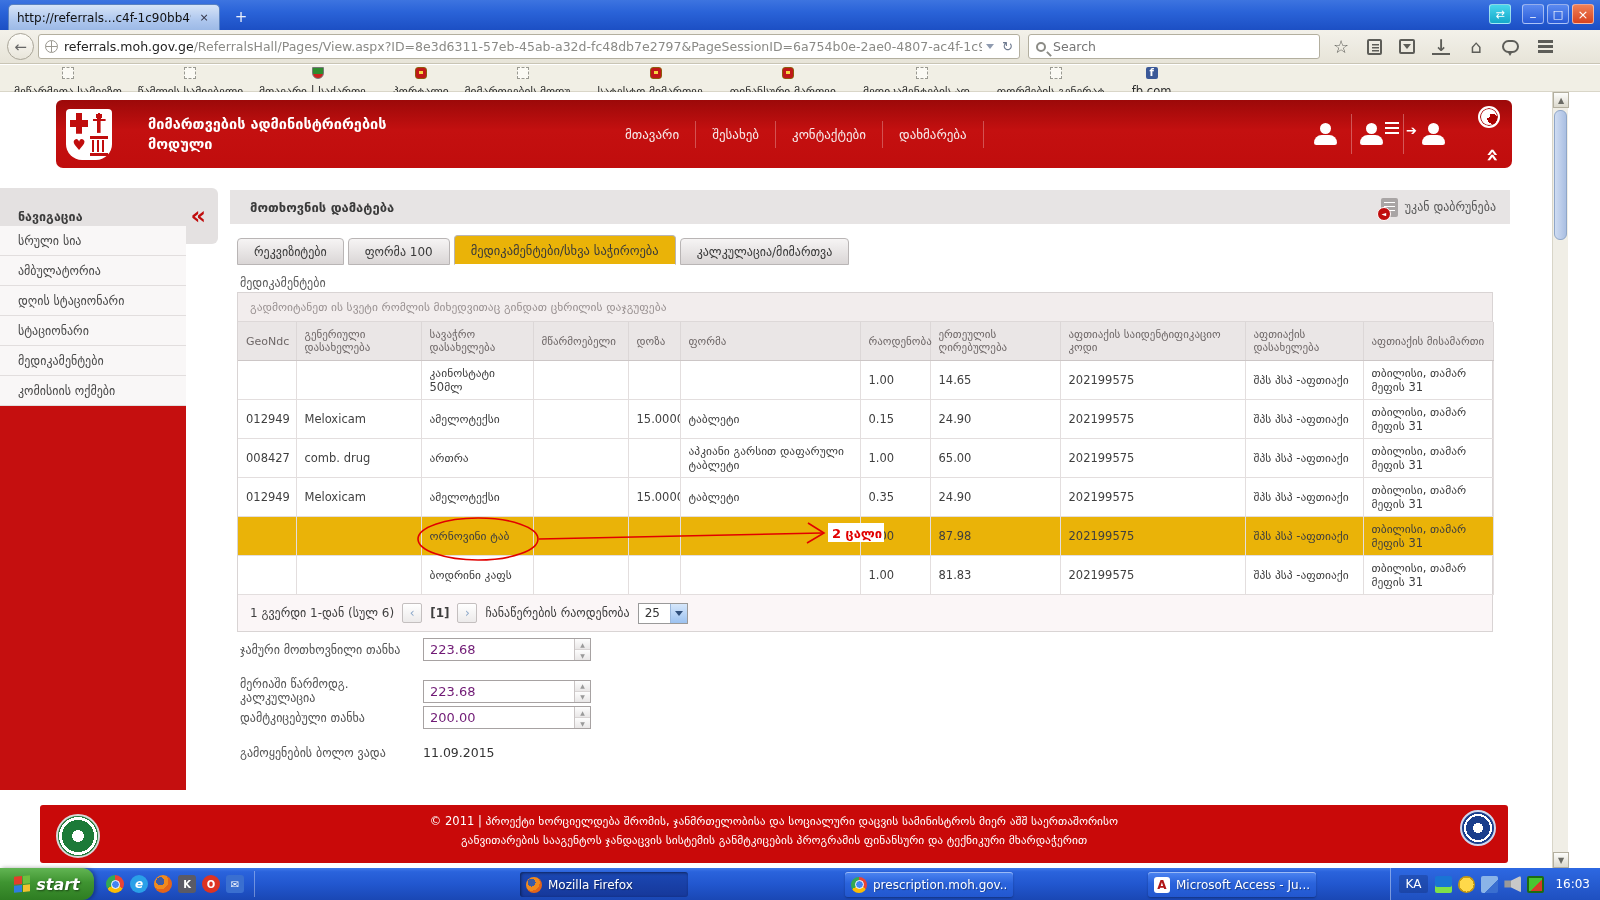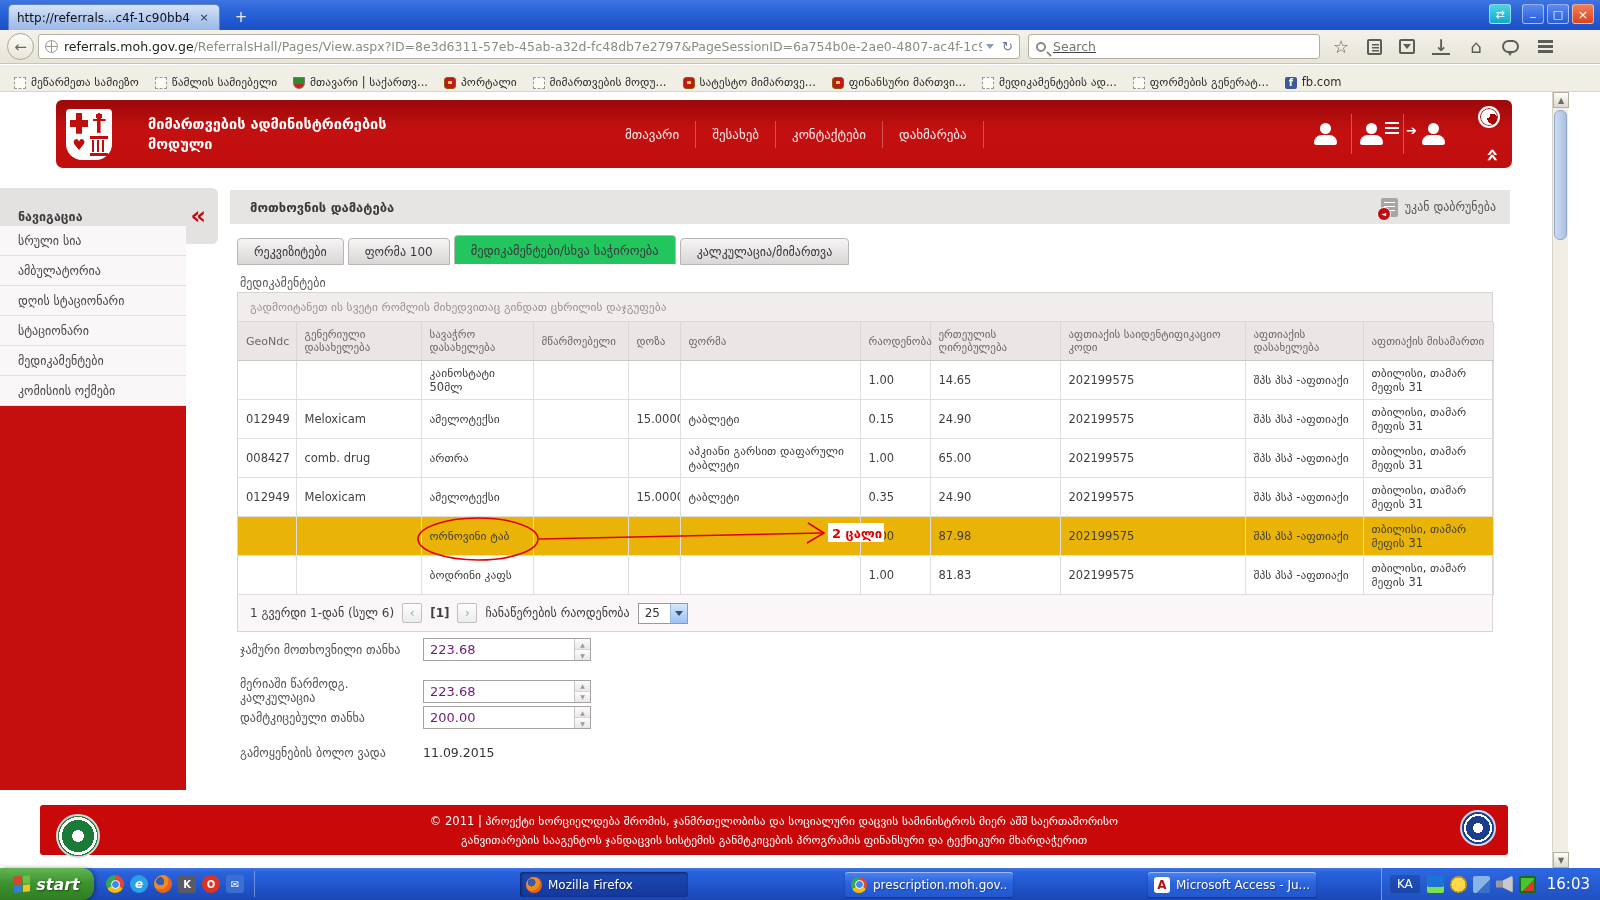--- a/index.html
+++ b/index.html
@@ -51,21 +51,21 @@
   .urltext .dom { color:#222; } .urltext .path { color:#8a8a86; }
   .url-caret { width:0; height:0; border-left:4px solid transparent; border-right:4px solid transparent;
     border-top:5px solid #8f9bb0; margin:0 8px 0 4px; flex:0 0 auto; }
   .url-reload { color:#6f7b90; font-size:13px; flex:0 0 auto; }
   .url-reload::before{ content:"↻"; }
   .searchbox { width:292px; height:25px; margin-left:8px; background:#fff; border:1px solid #b3af9f;
     border-radius:3px; display:flex; align-items:center; padding:0 7px; }
   .mag { width:10px; height:10px; border:2px solid #8b8b85; border-radius:50%; position:relative; margin-right:7px; flex:0 0 auto;}
   .mag::after{ content:""; position:absolute; width:6px; height:2px; background:#8b8b85;
     transform:rotate(45deg); left:8px; top:9px; }
-  .searchbox input { border:0; outline:none; width:230px; font:12.5px "DejaVu Sans",sans-serif; color:#444; background:transparent;text-decoration:underline;}
+  .searchbox input { border:0; outline:none; width:230px; font:12.5px "DejaVu Sans",sans-serif; color:#444; background:transparent;}
   .tb-icons { display:flex; align-items:center; margin-left:12px; gap:17px; }
   .tb-ico { width:18px; height:18px; color:#5d5d58; font-size:16px; display:flex; align-items:center; justify-content:center; position:relative; }
   .star-icon::before{ content:"☆"; font-size:18px; }
   .bookmarks-panel-icon{ border:2px solid #5d5d58; border-radius:2px; width:15px; height:16px;
     background:linear-gradient(#5d5d58,#5d5d58) 3px 3px/7px 1.5px no-repeat,
                linear-gradient(#5d5d58,#5d5d58) 3px 6px/7px 1.5px no-repeat,
                linear-gradient(#5d5d58,#5d5d58) 3px 9px/7px 1.5px no-repeat; }
   .pocket-icon{ border:2px solid #5d5d58; border-radius:2px; width:16px; height:15px; }
   .pocket-icon::after{ content:""; width:0;height:0;border-left:4px solid transparent;border-right:4px solid transparent;border-top:5px solid #5d5d58; }
   .download-icon::before{ content:"↓"; font-weight:bold; }
@@ -73,21 +73,21 @@
   .home-icon::before{ content:"⌂"; font-size:18px; }
   .messenger-icon{ border:2px solid #5d5d58; border-radius:7px; width:17px; height:13px; position:relative;}
   .messenger-icon::after{ content:""; position:absolute; left:3px; bottom:-5px; width:0; height:0;
     border-left:3px solid transparent; border-right:3px solid transparent; border-top:5px solid #5d5d58; }
   .menu-icon{ flex-direction:column; gap:2.5px; }
   .menu-icon i{ display:block; width:15px; height:2.5px; background:#5d5d58; }
 
   
   .bookmarksbar { position:absolute; left:0; top:65px; width:1600px; height:27px;
     background:#f1efe5; border-bottom:1px solid #d9d6c8; display:flex; align-items:center; padding-left:6px; }
-  .bm-item { display:flex; align-items:flex-end; gap:5px; padding:0 8px; height:22px; }
+  .bm-item { display:flex; align-items:center; gap:5px; padding:0 8px; height:22px;flex-direction:column; }
   .bm-label { font-size:11.5px; color:#2d2d2d; white-space:nowrap; }
   .bm-ico { width:12px; height:12px; flex:0 0 auto; }
   .dashed-placeholder-icon { border:1px dashed #9a9a92; background:#fbfaf4; }
   .shield-icon { background:linear-gradient(180deg,#2e8b2e 55%,#c22 55%); border-radius:0 0 6px 6px; border:1px solid #777; }
   .emblem-icon { background:radial-gradient(circle at 50% 45%, #f5d742 0 2px, #c01818 2px); border-radius:3px; border:1px solid #8d5b0c; }
   .facebook-icon { background:#3b5998; color:#fff; font-size:10px; font-weight:bold; text-align:center; line-height:12px; border-radius:2px;}
   .facebook-icon::before{ content:"f"; }
 
   
   .viewport { position:absolute; left:0; top:92px; width:1600px; height:776px; background:#fff; }
@@ -154,21 +154,21 @@
   .doc-ico { position:relative; width:17px; height:19px; background:#a9a5a5; border-radius:2px; }
   .doc-ico::before{ content:""; position:absolute; left:3px; top:4px; width:11px; height:10px;
      background:repeating-linear-gradient(#fff 0 1.5px, transparent 1.5px 4px); }
   .doc-ico::after{ content:"◄"; position:absolute; left:-4px; bottom:-4px; width:12px; height:12px; border-radius:50%;
      background:#c00d0d; color:#fff; font-size:6px; line-height:12px; text-align:center; border:1px solid #fff; }
   .back-label { font-size:12px; color:#5a5a5a; }
 
   .tabs { position:absolute; left:7px; top:45px; display:flex; gap:4px; align-items:flex-end; }
   .tabitem { height:27px; padding:0 16px; display:flex; align-items:center; font-size:12px; color:#3a3a3a;
     background:linear-gradient(#f6f4f4,#dad6d6); border:1px solid #b9b5b5; border-radius:4px 4px 0 0; }
-  .tabitem.active { background:#22c55e; height:30px; border-bottom:1px solid #fff; font-size:12.5px; }
+  .tabitem.active { background:#eab308; height:30px; border-bottom:1px solid #fff; font-size:12.5px; }
 
   .section-label { position:absolute; left:10px; top:86px; font-size:12px; color:#5c5c5c; }
 
   .grid-wrap { position:absolute; left:7px; top:102px; width:1256px; border:1px solid #d9d4d4; background:#fff; }
   .group-row { height:29px; background:#f2eded; border-bottom:1px solid #ddd8d8; display:flex; align-items:center;
     padding-left:12px; font-size:11.5px; color:#9a9292; }
   table.grid { border-collapse:collapse; width:100%; table-layout:fixed; }
   table.grid th { background:#eae6e6; color:#6e6767; font-weight:normal; font-size:11px; text-align:left;
     padding:6px 8px; border-right:1px solid #dcd7d7; border-bottom:1px solid #ccc6c6; height:38px; vertical-align:middle;}
   table.grid td { font-size:11.5px; color:#3f3f3f; padding:4px 8px; border-right:1px solid #e3dede;
@@ -194,21 +194,21 @@
   .spinbox { position:relative; width:168px; height:23px; border:1px solid #a7a2a2; background:#fff; }
   .spinbox input { border:0; outline:none; width:145px; height:21px; font:13px "DejaVu Sans",sans-serif; color:#701a75; padding-left:6px; }
   .spin { position:absolute; right:0; top:0; width:16px; height:21px; display:flex; flex-direction:column; border-left:1px solid #c9c4c4; }
   .spin span { flex:1; background:linear-gradient(#fdfdfd,#e9e7e7); color:#9a9a9a; font-size:6px;
     display:flex; align-items:center; justify-content:center; }
   .spin span:first-child{ border-bottom:1px solid #d8d4d4; }
   .spin .up::before{ content:"▲"; } .spin .dn::before{ content:"▼"; }
   .fstatic { font-size:12.5px; color:#333; }
 
   
-  .site-footer { position:absolute; left:40px; top:713px; width:1468px; height:50px; background:#c90909;
+  .site-footer { position:absolute; left:40px; top:713px; width:1468px; height:58px; background:#c90909;
     border-radius:3px; text-align:center; color:#fff; font-size:11.5px; line-height:19px; padding-top:7px; }
   .emblem-green { position:absolute; left:56px; top:722px; width:44px; height:44px; border-radius:50%;
     background:radial-gradient(circle at 50% 50%, #fff 0 6px, #1c7a38 6px 16px, #fff 16px 19px, #1c7a38 19px); 
     border:2px solid #d9d9d9; }
   .emblem-blue { position:absolute; right:104px; top:718px; width:36px; height:36px; border-radius:50%;
     background:radial-gradient(circle at 50% 50%, #fff 0 5px, #1a3e8c 5px 12px, #fff 12px 14px, #1a3e8c 14px);
     border:2px solid #cfd8ef; }
 
   
   .scrollbar { position:absolute; left:1552px; top:0; width:16px; height:776px; background:#f0eee6; border-left:1px solid #d8d5c8;}
@@ -248,21 +248,21 @@
   .taskwin .wlabel { white-space:nowrap; overflow:hidden; text-shadow:1px 1px 1px rgba(0,0,0,.4); }
   .tray { position:absolute; right:0; top:0; height:32px; display:flex; align-items:center;
     background:linear-gradient(180deg,#2d68e2,#1f50c0); border-left:1px solid rgba(255,255,255,.4); padding:0 10px 0 8px; gap:7px; }
   .tray-lang { color:#fff; font-size:12px; background:rgba(0,0,30,.18); padding:2px 7px; border-radius:2px; }
   .tray-ico { width:17px; height:17px; border-radius:2px; }
   .teamviewer-icon{ background:#1a74d4; box-shadow:inset 0 -6px 0 #7ee04a; }
   .clock-icon{ background:radial-gradient(circle,#ffd94a 0 7px,#c79a10 7px); border-radius:50%; }
   .network-icon{ background:linear-gradient(135deg,#8ab4e8 0 60%, #3a6fd0 60%); }
   .volume-icon{ background:linear-gradient(90deg,#9a9a9a 0 40%, transparent 40%),#c8c8c8; clip-path:polygon(0 30%,40% 30%,100% 0,100% 100%,40% 70%,0 70%); }
   .display-icon{ background:linear-gradient(135deg,#49c431 0 55%, #d43b2a 55%); border:2px solid #1d6b12; }
-  .tray-time { color:#fff; font-size:15px; padding-left:4px; }
+  .tray-time { color:#fff; font-size:12px; padding-left:4px; }
 </style>
 </head>
 <body>
 
 <div class="screen">
 
   <div class="titlebar">
     <div class="fftab">
       <span class="t">http://referrals...c4f-1c90bb499b62</span>
       <span class="tab-close"></span>

